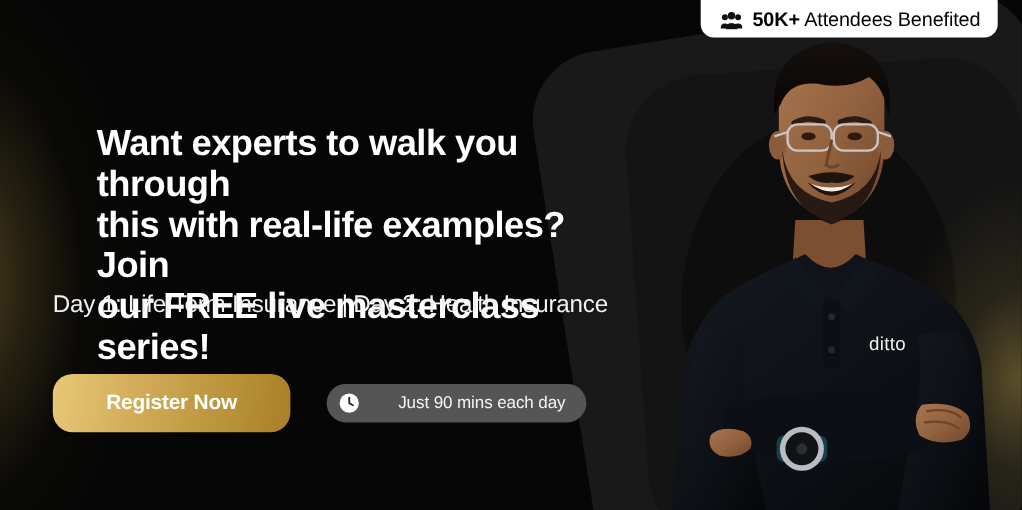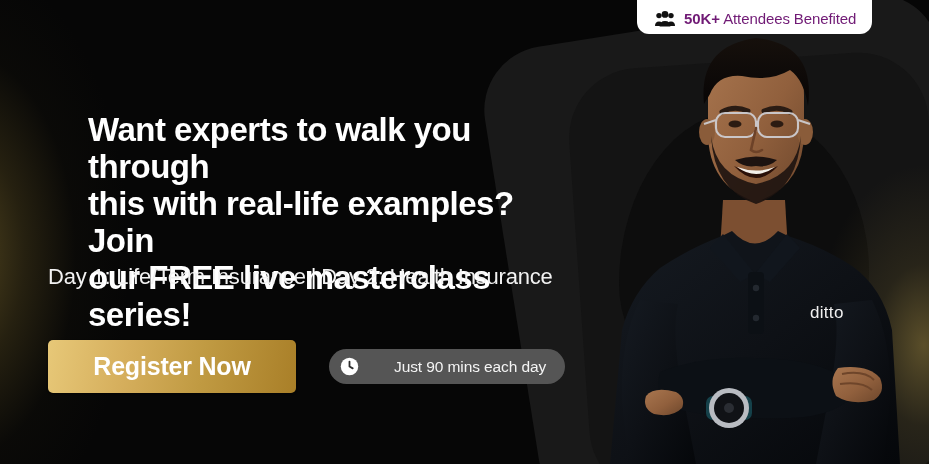--- a/index.html
+++ b/index.html
@@ -59,21 +59,21 @@
     position:absolute; left:637px; top:-16px;
     height:50px;
     display:flex; align-items:flex-end; gap:9px;
     padding:0 16px 7px 18px;
     background:#fff;
     border-radius:0 0 12px 12px;
     z-index:40;
   }
   .badge-attendees .grp-icon{ display:block; width:20px; height:16px; }
   .badge-attendees .badge-text{
-    font-size:15px; color:#701a75; letter-spacing:-0.1px;
+    font-size:18px; color:#000000; letter-spacing:-0.1px;
     white-space:nowrap; line-height:17px;
   }
   .badge-attendees .badge-count{ font-weight:bold; }
 
   
   .content{
     position:absolute; left:48px; top:0; width:540px; height:464px; z-index:30;
   }
   .headline{
     position:absolute; top:111px; left:0;
@@ -88,45 +88,45 @@
     font-size:22px; color:#f2f2f2; font-weight:normal;
     line-height:28px; letter-spacing:-0.2px; white-space:nowrap;
   }
   .subline .sep{ color:#ffffff; padding:0 5px; }
 
   .cta-row{
     position:absolute; top:340px; left:0;
     display:flex; align-items:center; gap:33px;
   }
   .btn-register{
-    width:248px; height:53px;
-    border:none; border-radius:5px;
+    width:216px; height:53px;
+    border:none; border-radius:18px;
     background:linear-gradient(100deg,#e7c878 0%,#d5ae5c 32%,#c09a42 62%,#a97f28 100%);
-    color:#ffffff; font-size:25px; font-weight:bold;
+    color:#ffffff; font-size:19px; font-weight:bold;
     font-family:"Liberation Sans", sans-serif;
     letter-spacing:-0.2px; cursor:pointer;
     box-shadow:0 1px 2px rgba(0,0,0,0.45);
   }
   .pill-duration{
     display:flex; align-items:center; gap:11px;
     height:35px; padding:0 19px 0 11px;
     background:#555555; border-radius:18px;
   }
   .pill-duration .clock-icon{ display:block; width:19px; height:19px; }
   .pill-duration .pill-text{
     font-size:15.5px; color:#f4f4f4; white-space:nowrap; letter-spacing:-0.1px;margin-left:24px;
   }
 
   
   .person{ position:absolute; left:580px; top:0; width:349px; height:464px; z-index:20; }
   .person svg{ display:block; width:349px; height:464px; }
   .ditto-logo{
     position:absolute; left:210px; top:303px;
     font-size:17px; color:#f0f0f0; letter-spacing:0.3px;
-    font-weight:normal; z-index:25;margin-left:20px;
+    font-weight:normal; z-index:25;
   }
 </style>
 </head>
 <body>
 
 <div class="banner">
 
   <div class="bg-left-glow"></div>
   <div class="bg-panel"></div>
   <div class="bg-panel-2"></div>

